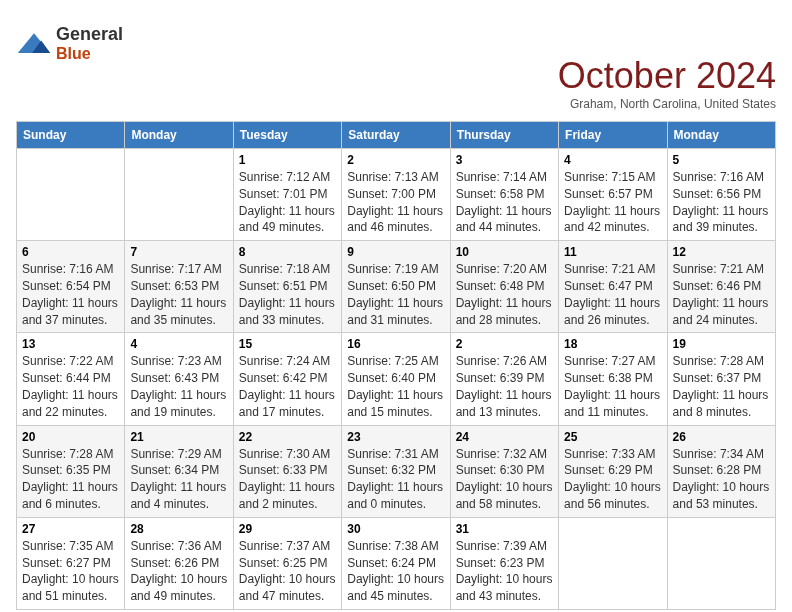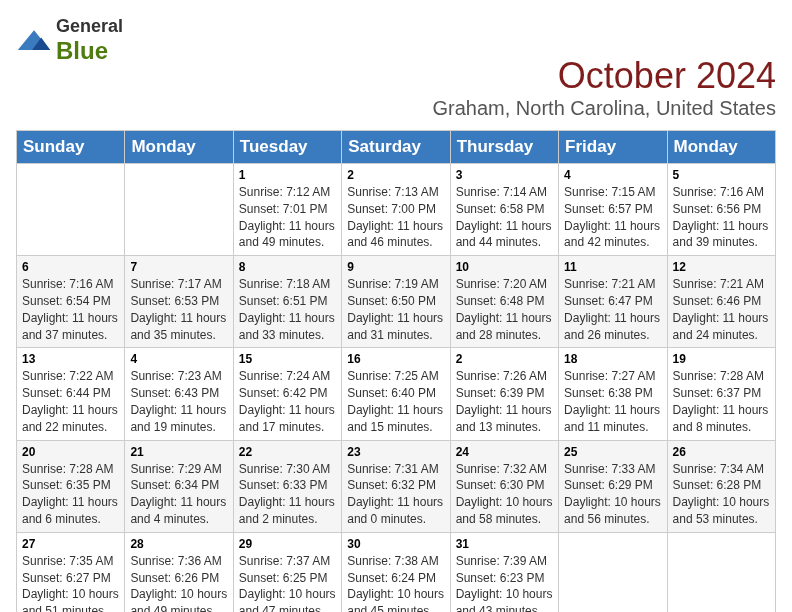--- a/index.html
+++ b/index.html
@@ -13,54 +13,55 @@
     .header {
       display: flex;
       justify-content: space-between;
       align-items: flex-start;
       margin-bottom: 10px;
     }
     .logo {
       display: flex;
       flex-direction: column;
       align-items: flex-start;
+      margin-top: 8px;
     }
     .logo-icon {
       width: 36px;
       height: 26px;
       margin-right: 4px;
     }
     .logo-row {
       display: flex;
       align-items: center;
     }
     .title-section {
       text-align: right;
     }
     .month-title {
       font-size: 36px;
       color: #7f1d1d;
       font-weight: normal;
       margin-top: 39px;
     }
     .location-title {
-      font-size: 20px;
+      font-size: 12px;
       color: #555;
     }
     .calendar {
       width: 100%;
       border-collapse: collapse;
       font-size: 11px;
     }
     .calendar th {
       background-color: #3a7abf;
       color: #fff;
       text-align: left;
       padding: 6px 6px;
-      font-size: 17px;
+      font-size: 12px;
       border: 1px solid #ccc;
     }
     .calendar td {
       border: 1px solid #ccc;
       vertical-align: top;
       padding: 4px 5px;
       width: 108px;
       min-height: 70px;
       background: #fff;
     }
@@ -87,21 +88,21 @@
 
 <div class="header">
   <div class="logo">
     <div class="logo-row">
       <svg class="logo-icon" viewBox="0 0 40 28" xmlns="http://www.w3.org/2000/svg">
         <polygon points="20,2 38,24 2,24" fill="#3a7abf"></polygon>
         <polygon points="28,10 38,24 18,24" fill="#1a4a8f"></polygon>
       </svg>
       <div>
         <span style="font-size:18px;font-weight:bold;color:#333;">General</span><br>
-        <span style="font-size:24px;font-weight:bold;color:#4d7c0f;">Blue</span>
+        <span style="font-size:16px;font-weight:bold;color:#c2410c;">Blue</span>
       </div>
     </div>
   </div>
   <div class="title-section">
     <div class="month-title">October 2024</div>
     <div class="location-title">Graham, North Carolina, United States</div>
   </div>
 </div>
 
 <table class="calendar">

